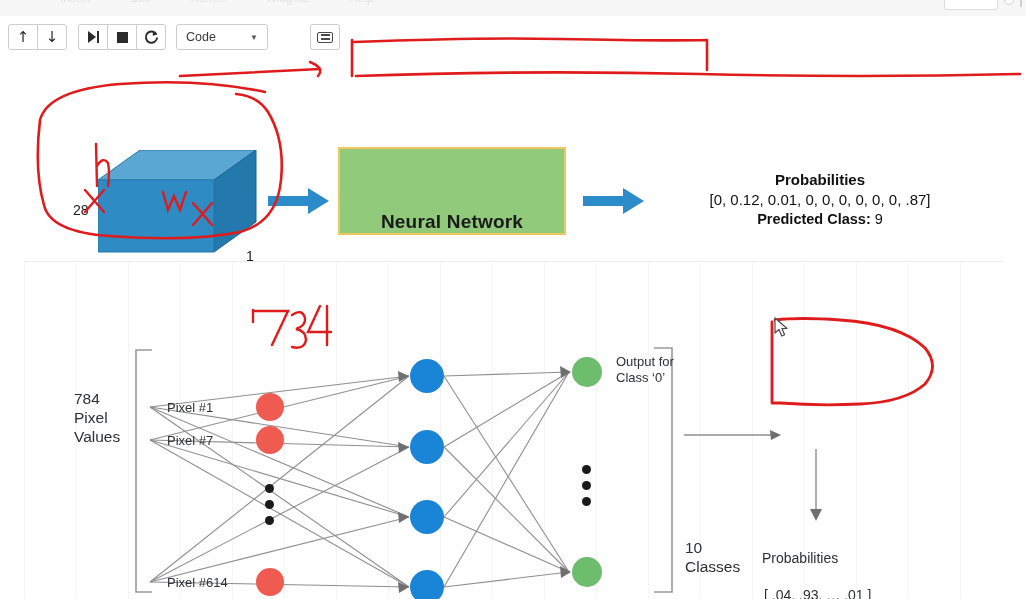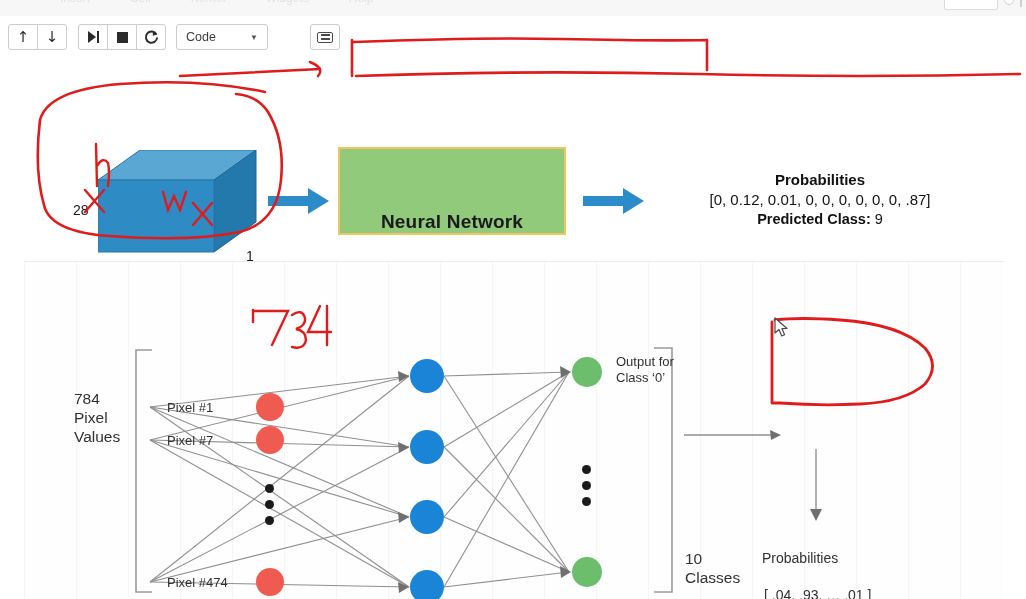--- a/index.html
+++ b/index.html
@@ -430,21 +430,21 @@
         <path d="M792,187 L792,253" stroke="#8f8f8f" stroke-width="1.4" fill="none"></path>
         <polygon points="792,259 786,247 798,247" fill="#6f6f6f"></polygon>
       </svg>
 
       <div class="txt txt-lg" style="left:50px; top:128px;">784
 Pixel
 Values</div>
 
       <div class="txt" style="left:143px; top:138px;">Pixel #1</div>
       <div class="txt" style="left:143px; top:171px;">Pixel #7</div>
-      <div class="txt" style="left:143px; top:313px;">Pixel #474</div>
+      <div class="txt" style="left:143px; top:313px;">Pixel #614</div>
 
       <div class="node node-in" style="left:232px; top:131px;"></div>
       <div class="node node-in" style="left:232px; top:164px;"></div>
       <div class="node node-in" style="left:232px; top:306px;"></div>
       <div class="vdots" style="left:241px; top:222px;">
         <i></i>
           <i></i>
           <i></i>
       </div>
 
@@ -457,21 +457,21 @@
       <div class="node node-out" style="left:548px; top:295px;"></div>
       <div class="vdots" style="left:558px; top:203px;">
         <i></i>
           <i></i>
           <i></i>
       </div>
 
       <div class="txt" style="left:592px; top:92px;">Output for
 Class ‘0’</div>
 
-      <div class="txt txt-lg" style="left:661px; top:288px;">10
+      <div class="txt txt-lg" style="left:661px; top:277px;">10
 Classes</div>
 
       <div class="txt txt-md" style="left:738px; top:288px;">Probabilities</div>
       <div class="txt txt-md" style="left:740px; top:325px;">[ .04, .93, … .01 ]</div>
     </div>
   </div>
 
   <svg class="annot" viewBox="0 0 1026 599">
     <g stroke="#e01b1b" stroke-width="2.6" fill="none" stroke-linecap="round" stroke-linejoin="round">
 

